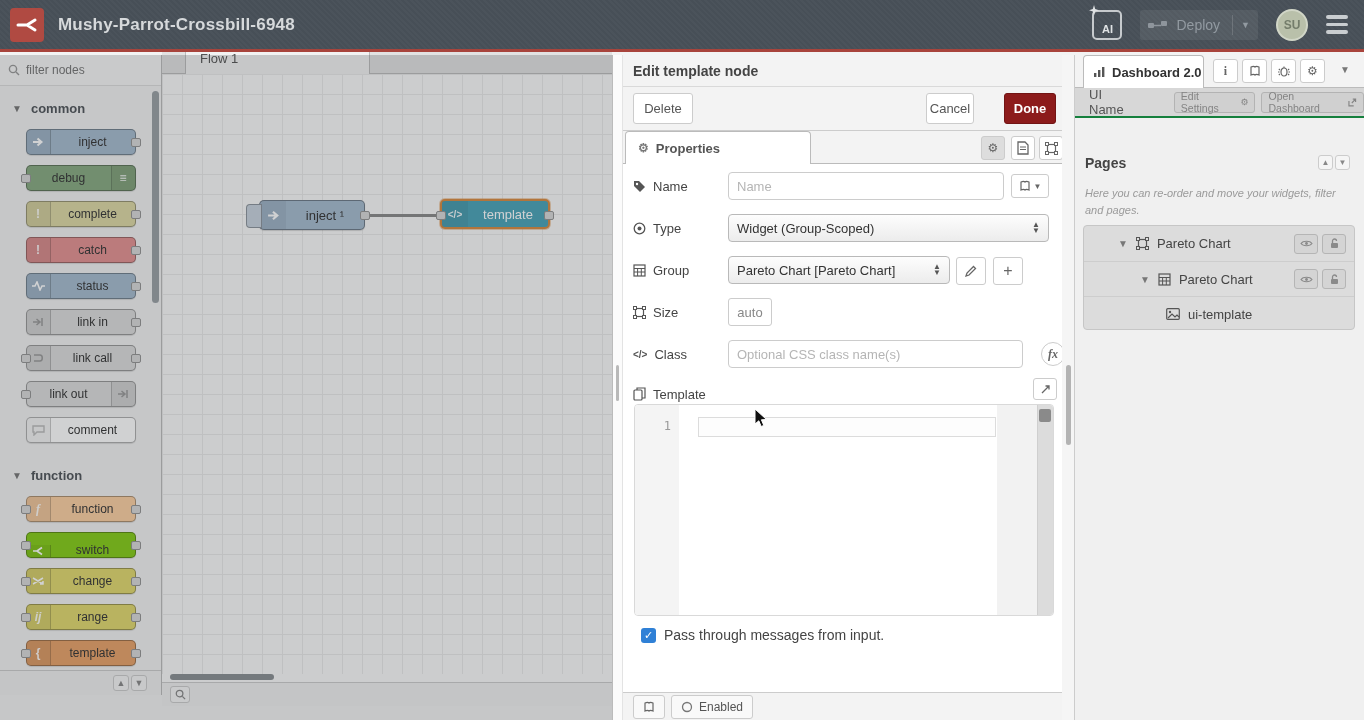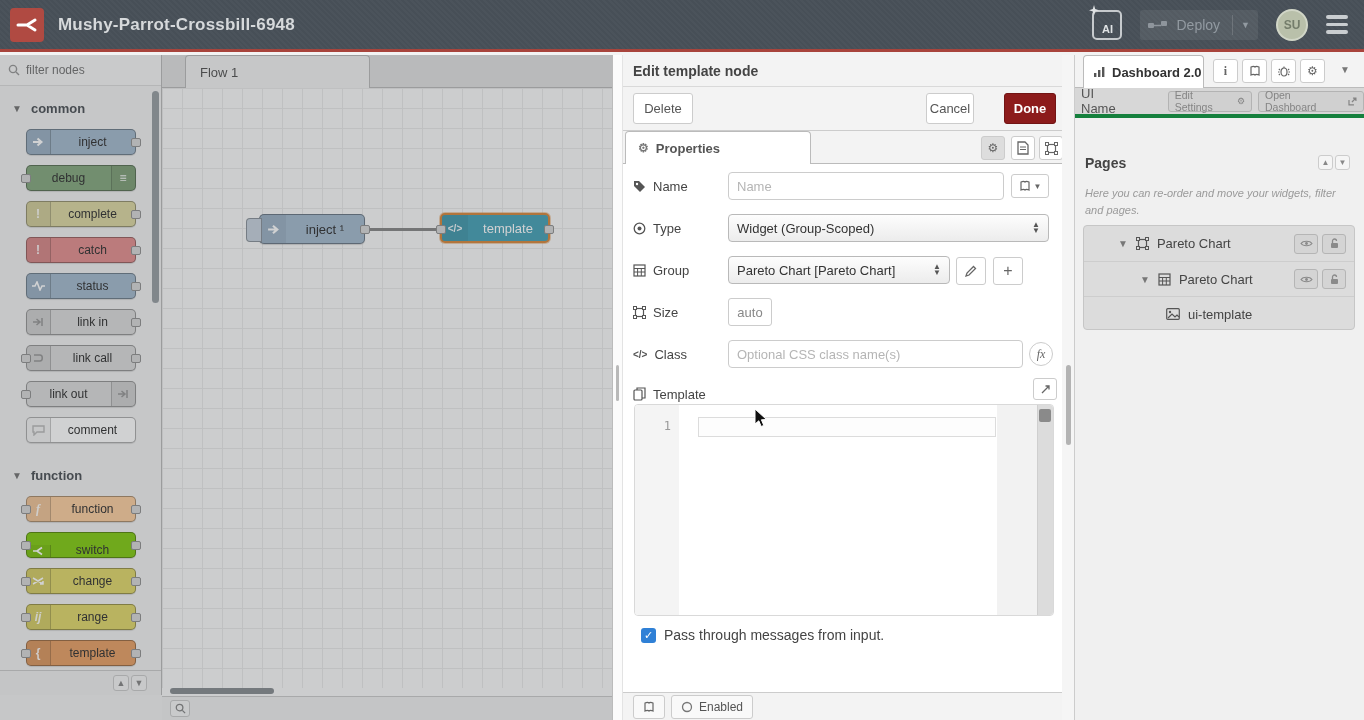--- a/index.html
+++ b/index.html
@@ -43,21 +43,21 @@
   .plabel { flex:1; display:flex; align-items:center; justify-content:center; }
   .port { position:absolute; width:10px; height:9px; background:#d9d9d9; border:1px solid #949494; border-radius:2px; top:8px; }
   .port.l { left:-6px; } .port.r { right:-6px; }
   .pscroll { position:absolute; right:2px; top:36px; width:7px; height:212px; background:#9aa0a5; border-radius:4px; }
   .pfooter { position:absolute; left:0; bottom:0; width:161px; height:25px; background:#f0f0f0; border-top:1px solid #ccc;
     display:flex; align-items:center; justify-content:flex-end; gap:2px; padding-right:14px; }
   .sqbtn { width:16px; height:16px; border:1px solid #ccc; border-radius:3px; background:#f5f5f5; color:#888;
     font-size:9px; display:flex; align-items:center; justify-content:center; cursor:pointer; }
 
   
-  #canvas { left:162px; top:55px; width:450px; height:665px; background:#fafafa; overflow:hidden; }
+  #canvas { left:162px; top:41px; width:450px; height:665px; background:#fafafa; overflow:hidden; }
   .tabbar { height:33px; background:#e2e2e2; border-bottom:1px solid #bbb; position:relative; }
   .flowtab { position:absolute; left:23px; top:0; width:185px; height:33px; background:#f2f2f2;
     border:1px solid #bbb; border-bottom:none; border-radius:4px 4px 0 0; display:flex; align-items:center;
     padding-left:14px; font-size:13px; color:#555; cursor:pointer; }
   .grid { position:absolute; left:0; top:33px; width:450px; height:600px;
     background-image:linear-gradient(#e9e9e9 1px, transparent 1px), linear-gradient(90deg, #e9e9e9 1px, transparent 1px);
     background-size:20px 20px; }
   .cv-hscroll { position:absolute; left:8px; top:633px; width:104px; height:6px; background:#8a8f93; border-radius:3px; }
   .cv-footer { position:absolute; left:0; bottom:0; width:450px; height:24px; background:#f0f0f0; border-top:1px solid #ccc;
     display:flex; align-items:center; padding-left:8px; }
@@ -118,22 +118,22 @@
 
   
   #dlgscroll { left:1062px; top:55px; width:13px; height:665px; background:#f5f5f5; border-right:1px solid #ccc; z-index:50; }
   #dlgscroll i { position:absolute; left:4px; top:310px; width:5px; height:80px; background:#b3b3b3; border-radius:3px; display:block; }
 
   
   #sidebar { left:1075px; top:55px; width:289px; height:665px; background:#f0f0f0; z-index:50; }
   .sb-tabs { position:absolute; left:0; top:0; width:289px; height:33px; background:#f3f3f3; border-bottom:1px solid #bbb; }
   .sb-tab { position:absolute; left:8px; top:0; width:121px; height:33px; background:#fff; border:1px solid #bbb; border-bottom:none;
     border-radius:4px 4px 0 0; display:flex; align-items:center; gap:6px; padding-left:9px; font-size:13px; font-weight:bold; color:#333; cursor:pointer; }
-  .uiname-row { position:absolute; left:0; top:33px; width:289px; height:30px; background:#d7d7d7; border-bottom:4px solid #15803d;
-    display:flex; align-items:center; padding-left:6px; font-size:13px; color:#555; }
+  .uiname-row { position:absolute; left:0; top:33px; width:289px; height:30px; background:#d7d7d7; border-bottom:2px solid #15803d;
+    display:flex; align-items:center; padding-left:14px; font-size:13px; color:#555; }
   .pill-btn { height:21px; border:1px solid #b3b3b3; border-radius:3px; background:#d0d0d0; color:#848484; font-size:10.5px;
     display:flex; align-items:center; gap:4px; padding:0 6px; cursor:pointer; }
   .layout-row { position:absolute; left:0; top:63px; width:289px; height:30px; background:#e6e6e6; border-bottom:1px solid #bbb; }
   .layout-tab { position:absolute; left:8px; top:0; width:80px; height:30px; background:#f0f0f0; border:1px solid #bbb; border-bottom:none;
     border-radius:4px 4px 0 0; display:flex; align-items:center; padding-left:12px; font-size:13px; color:#555; cursor:pointer; }
   .pages-title { position:absolute; left:10px; top:100px; font-size:14px; font-weight:bold; color:#444; }
   .pg-btns { position:absolute; right:14px; top:100px; display:flex; gap:2px; }
   .help { position:absolute; left:10px; top:130px; width:272px; font-size:11px; font-style:italic; color:#9a9a9a; line-height:1.5; }
   .tree { position:absolute; left:8px; top:170px; width:272px; height:105px; border:1px solid #c6c6c6; border-radius:4px;
     background:#dcdcdc; overflow:hidden; }
@@ -467,21 +467,21 @@
     </svg>
     <span>Size</span>
   </div>
   <div class="btn" style="left:115px; top:243px; width:44px; height:28px; color:#888;">auto</div>
 
   <div class="frow-label" style="top:285px">
     <span style="font-size:10px;color:#555;font-weight:bold">&lt;/&gt;</span>
     <span>Class</span>
   </div>
   <input class="tinput" style="left: 115px; top: 285px; width: 295px;" placeholder="Optional CSS class name(s)">
-  <div class="minibtn" style="left:416px; top:287px; width:24px; height:24px; border-radius:50%; font-style:italic; font-family:'Liberation Serif',serif;">
+  <div class="minibtn" style="left:428px; top:287px; width:24px; height:24px; border-radius:50%; font-style:italic; font-family:'Liberation Serif',serif;font-weight:bold;">
     <span>fx</span>
   </div>
 
   <div class="frow-label" style="top:325px">
     <svg width="13" height="14" viewBox="0 0 13 14">
       <rect x="1" y="3" width="8" height="10" rx="1" fill="none" stroke="#555" stroke-width="1.2"></rect>
       <path d="M4 3 V1 H12 V11 H9" fill="none" stroke="#555" stroke-width="1.2"></path>
     </svg>
     <span>Template</span>
   </div>

